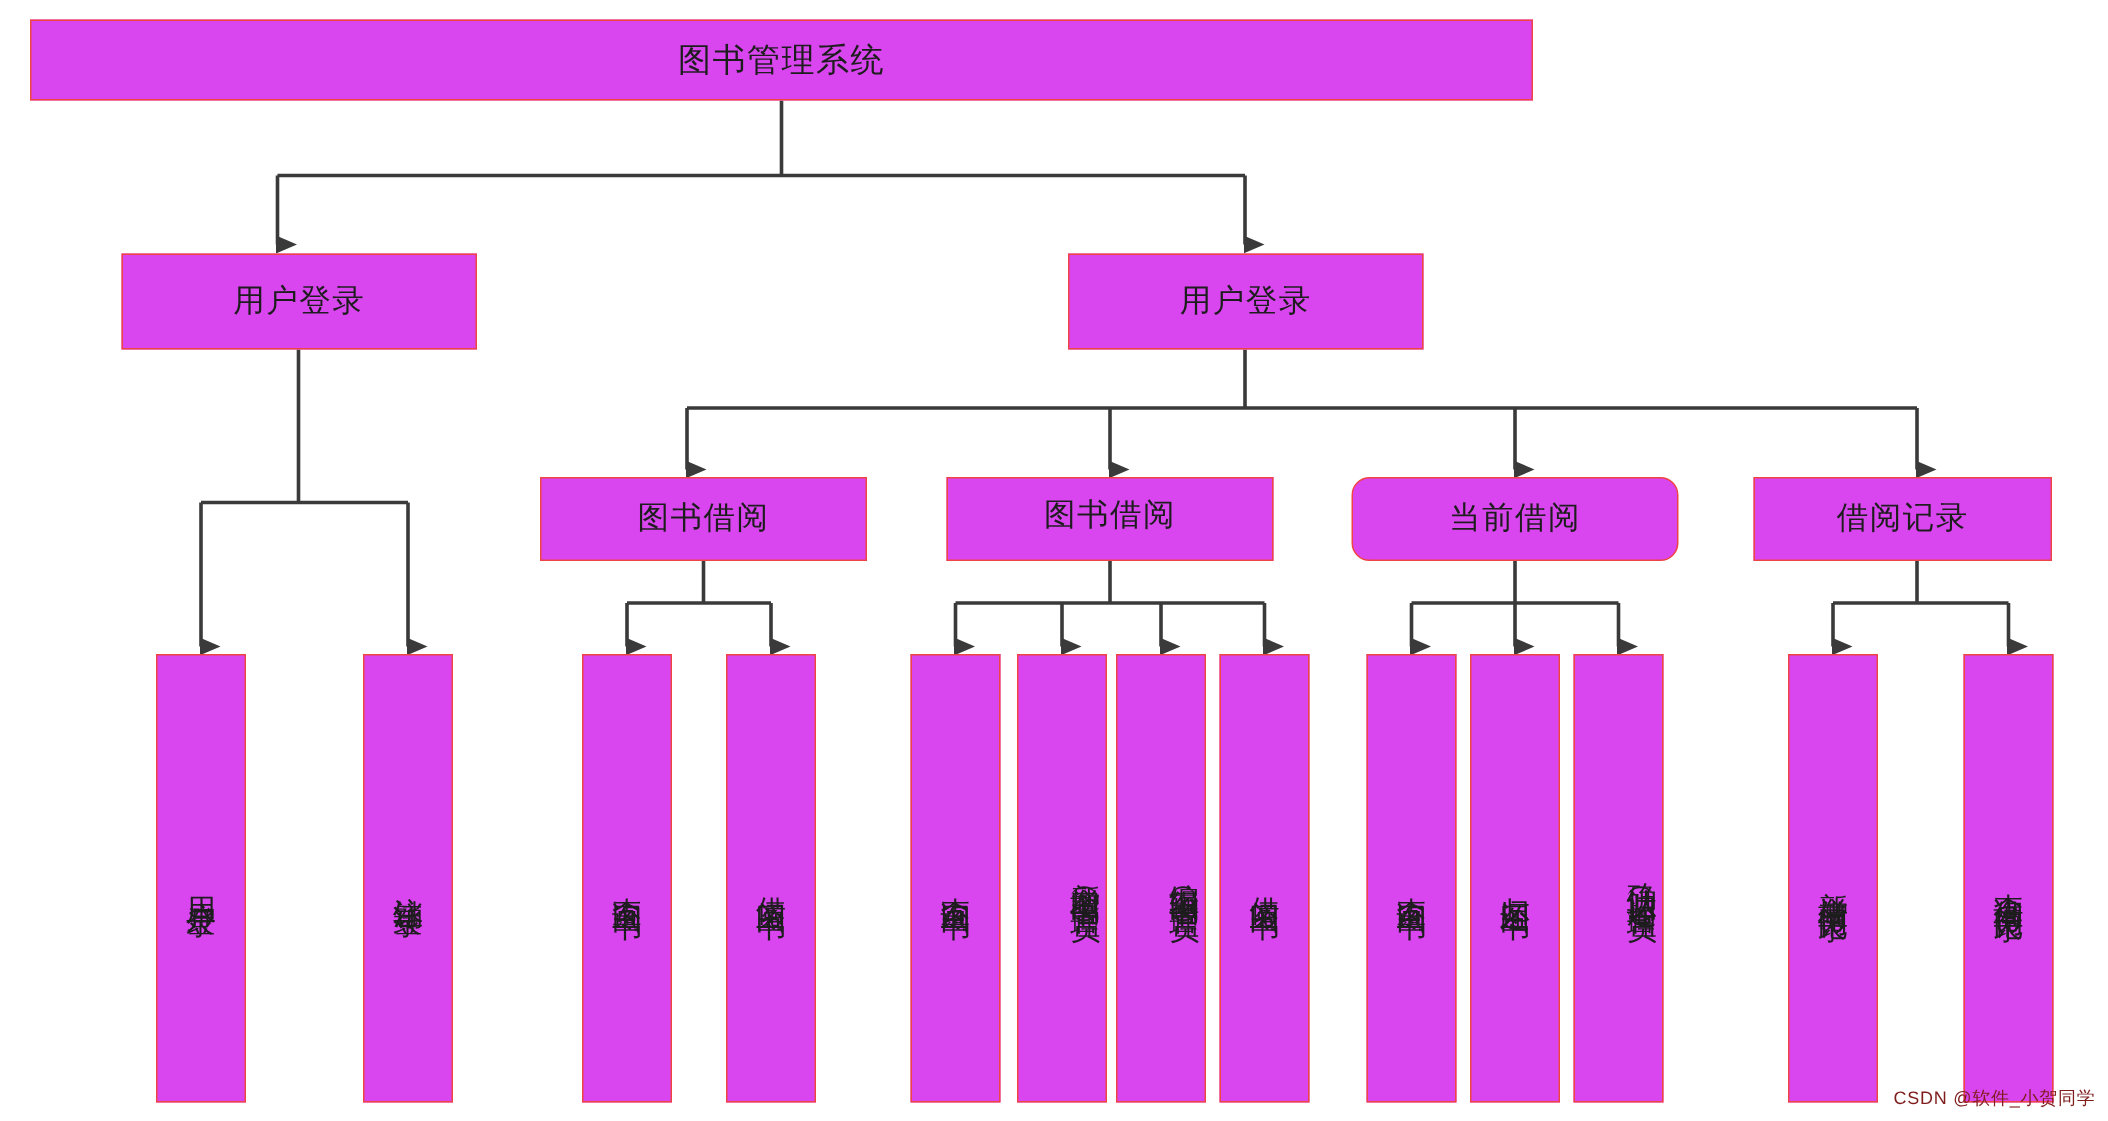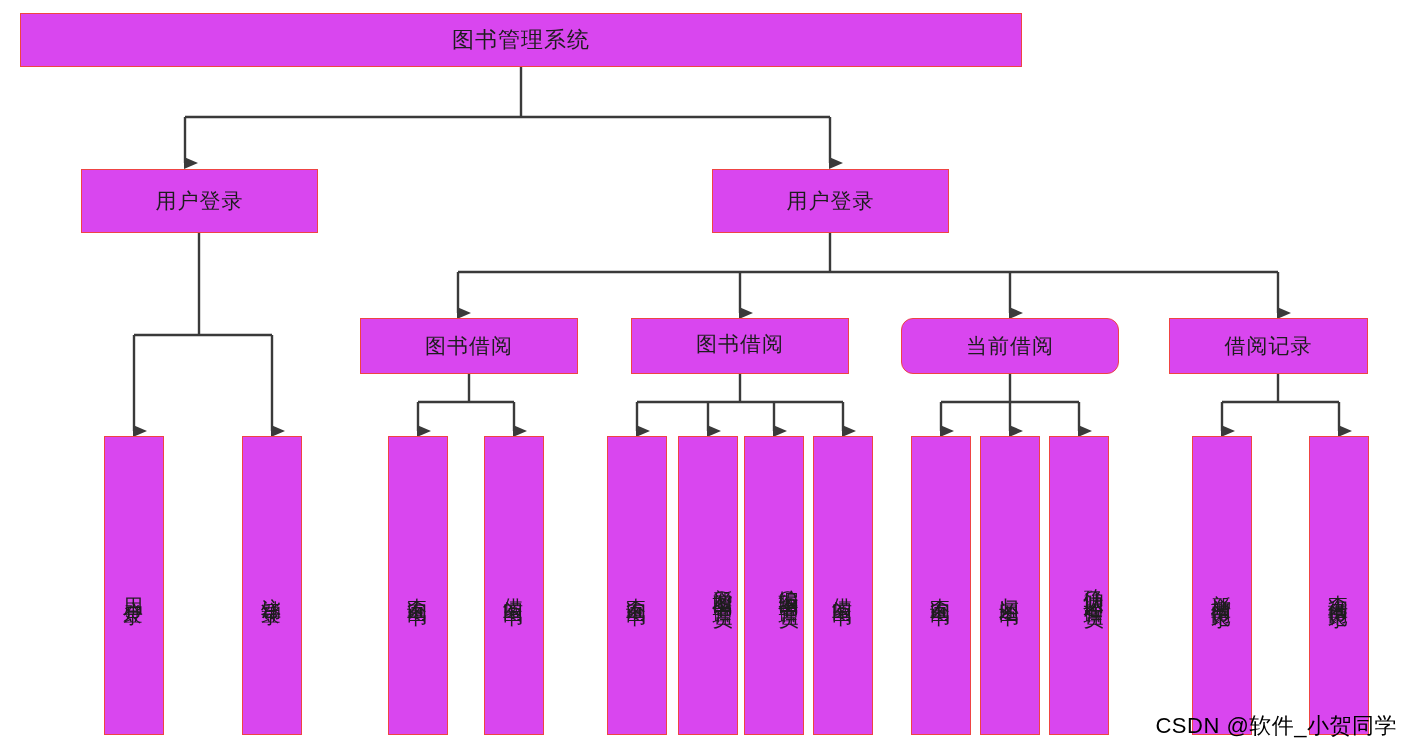--- a/index.html
+++ b/index.html
@@ -69,22 +69,22 @@
     stroke-width: 2.4;
     fill: none;
   }
   .arrowhead {
     fill: #3a3a3a;
   }
   .watermark {
     position: absolute;
     right: 8px;
     bottom: 6px;
-    font-size: 22px;
-    color: #000000;
+    font-size: 12px;
+    color: #7f1d1d;
     letter-spacing: 0.5px;
     white-space: nowrap;
   }
 </style>
 </head>
 <body>
 
 <div id="canvas">
 
   <svg class="links" viewBox="0 0 1405 747">

